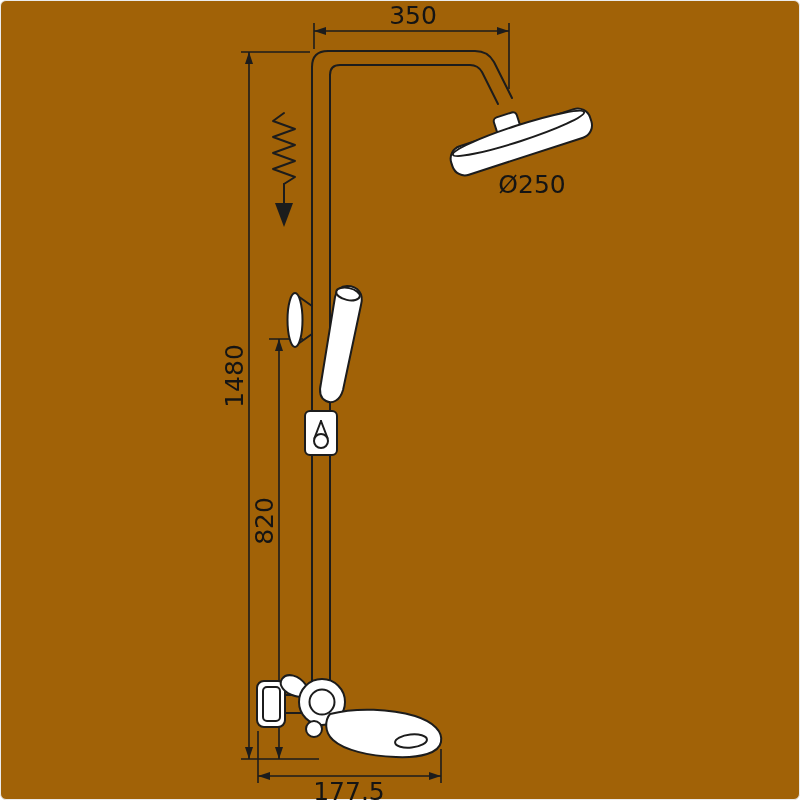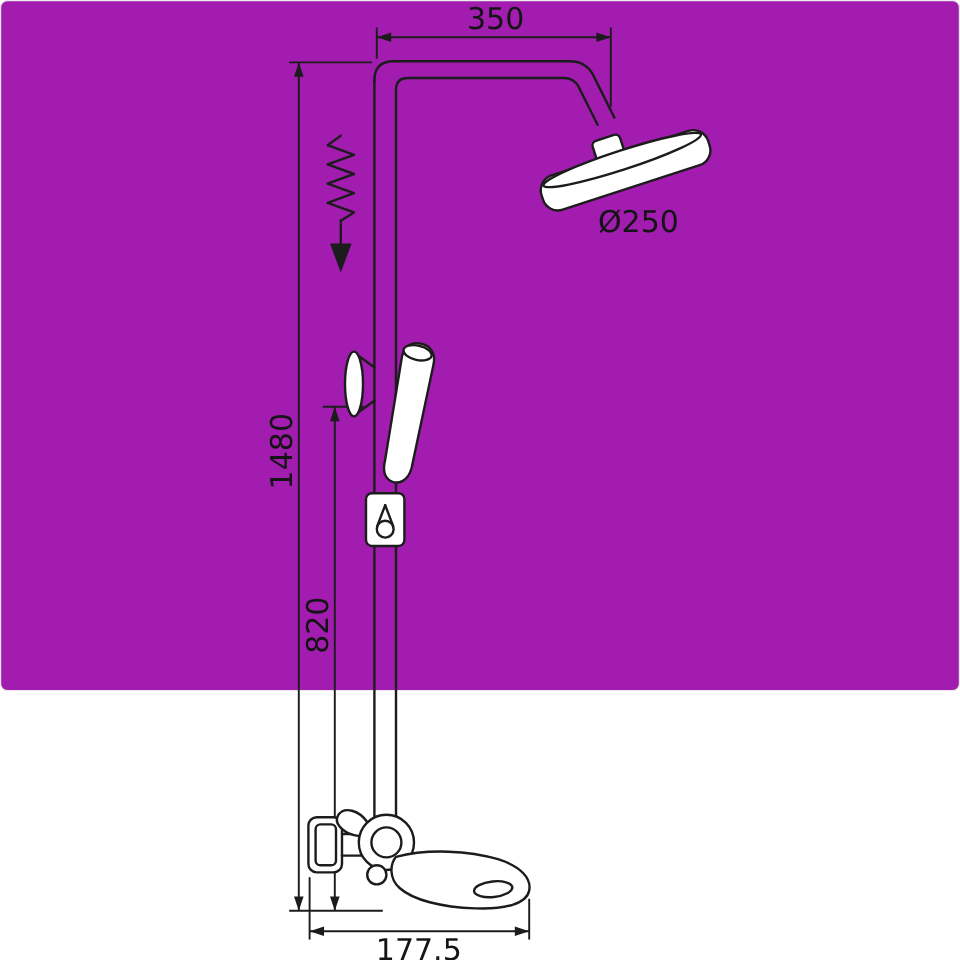--- a/index.html
+++ b/index.html
@@ -1,17 +1,17 @@
 <!DOCTYPE html>
 <html><head>
 <meta charset="utf-8">
 <style>
   html,body{margin:0;padding:0;background:#ffffff;}
   .page{width:800px;height:800px;position:relative;background:#ffffff;font-family:"DejaVu Sans",sans-serif;}
-  .canvas{width:800px;height:576px;box-sizing:border-box;border:1px solid #ececec;border-radius:6px;background:#a21caf;}
+  .canvas{width:800px;height:800px;box-sizing:border-box;border:1px solid #ececec;border-radius:6px;background:#a16207;}
   svg{display:block;}
   .obj{fill:none;stroke:#1c1c1c;stroke-width:2;stroke-linecap:round;stroke-linejoin:round;}
   .obj-fill{fill:#ffffff;stroke:#1c1c1c;stroke-width:2;stroke-linejoin:round;}
   .dim{fill:none;stroke:#1c1c1c;stroke-width:1.6;stroke-linecap:butt;}
   .arrow{fill:#1c1c1c;stroke:none;}
   .dim-text{font-family:"DejaVu Sans",sans-serif;font-size:25px;fill:#141414;}
 </style>
 </head>
 <body>
 

